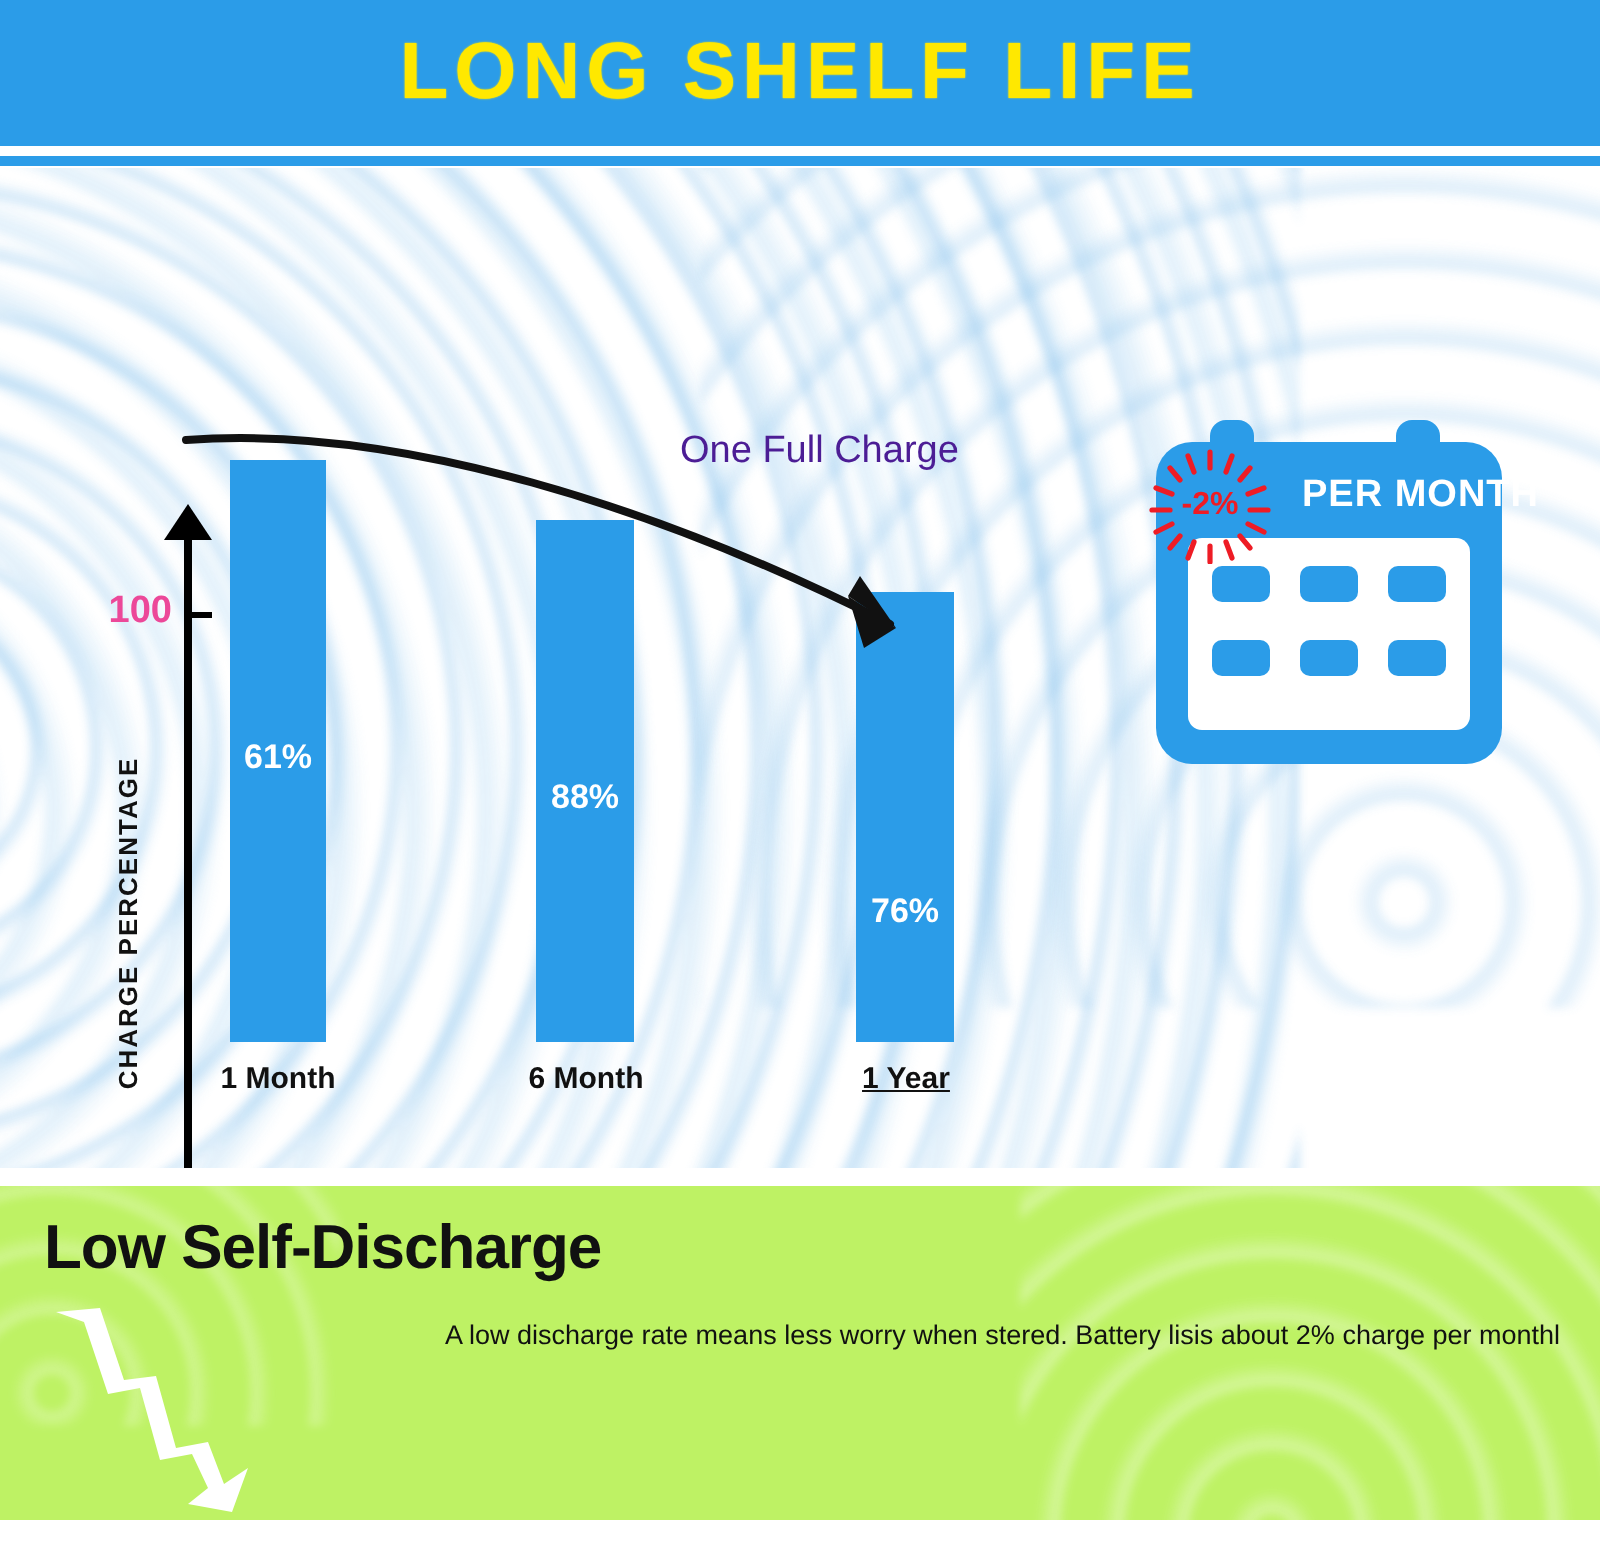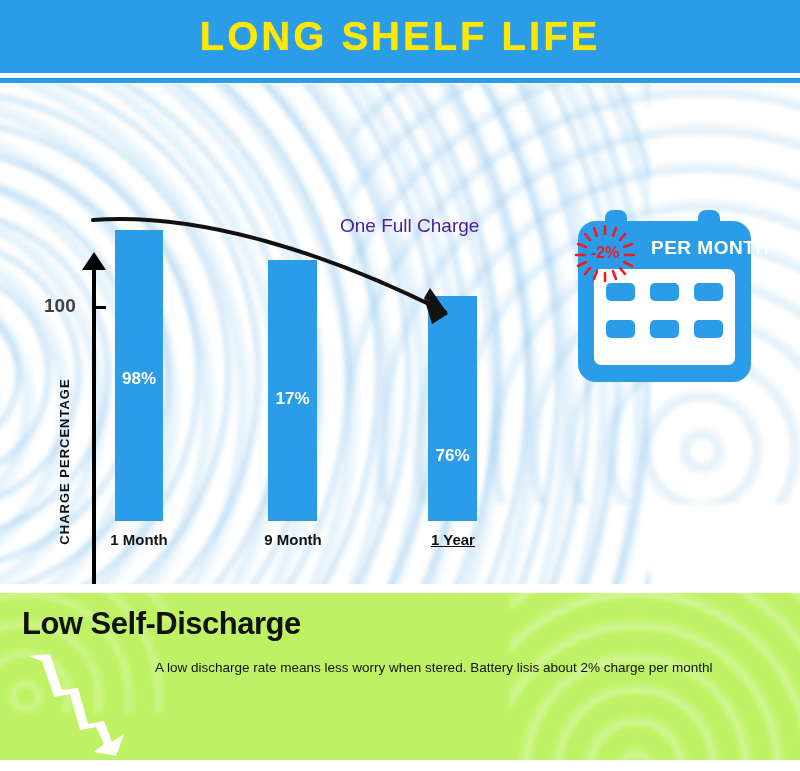--- a/index.html
+++ b/index.html
@@ -59,22 +59,22 @@
   #y-axis { left:92px; top:180px; width:4px; height:345px; }
   #y-axis-head {
     position:absolute; left:82px; top:168px; width:0; height:0;
     border-left:12px solid transparent; border-right:12px solid transparent;
     border-bottom:18px solid #000;
   }
   .tick { position:absolute; background:#000; height:3px; width:12px; left:94px; }
   #tick-100 { top:222px; }
 
   .axis-val {
-    position:absolute; color:#404040; font-size:19px; font-weight:bold;
-    font-family:"Liberation Sans", sans-serif; text-align:left;
+    position:absolute; color:#ec4899; font-size:19px; font-weight:bold;
+    font-family:"Liberation Sans", sans-serif; text-align:right;
   }
   #y-val-100 { left:44px; top:211px; width:42px; }
 
   #y-axis-title {
     position:absolute; left:-36px; top:370px; width:200px;
     transform:rotate(-90deg); transform-origin:center center;
     color:#111; font-size:13px; font-weight:bold; letter-spacing:1px;
     text-align:center; font-family:"Liberation Sans", sans-serif;
   }
 
@@ -155,21 +155,21 @@
     position:absolute; left:22px; top:13px;
     color:#111111; font-size:31px; font-weight:bold;
     letter-spacing:-0.5px; font-family:"Liberation Sans", sans-serif;
   }
   #down-arrow { position:absolute; left:20px; top:55px; width:120px; height:110px; }
   #bottom-body {
     position:absolute; left:155px; top:63px; width:625px;
     color:#111111; font-size:13.5px; line-height:1.85;
     font-family:"Liberation Sans", sans-serif;
   }
-  #bottom-body span { display:block; }
+  #bottom-body span { display:block;text-align:right; }
 </style>
 </head>
 <body>
 
 <div id="header-band"></div>
 <div id="header-title">LONG SHELF LIFE</div>
 <div id="header-rule"></div>
 
 <div id="chart-region">
 
@@ -183,26 +183,26 @@
   <div class="tick" id="tick-100"></div>
 
   <div class="axis-val" id="y-val-100">100</div>
 
   <div id="y-axis-title">CHARGE PERCENTAGE</div>
 
   <div class="bar" style="left:115px; top:146px; width:48px; height:291px;"></div>
   <div class="bar" style="left:268px; top:176px; width:49px; height:261px;"></div>
   <div class="bar" style="left:428px; top:212px; width:49px; height:225px;"></div>
 
-  <div class="bar-value" style="left:115px; top:285px; width:48px;">98%</div>
-  <div class="bar-value" style="left:268px; top:305px; width:49px;">17%</div>
+  <div class="bar-value" style="left:115px; top:285px; width:48px;">61%</div>
+  <div class="bar-value" style="left:268px; top:305px; width:49px;">88%</div>
   <div class="bar-value" style="left:428px; top:330px; width:49px;margin-top:32px;">76%</div>
 
   <div class="bar-cat" style="left:89px; top:447px; width:100px;">1 Month</div>
-  <div class="bar-cat" style="left:243px; top:447px; width:100px;">9 Month</div>
+  <div class="bar-cat" style="left:243px; top:447px; width:100px;">6 Month</div>
   <div class="bar-cat" style="left:403px; top:447px; width:100px;text-decoration:underline;">1 Year</div>
 
   <svg id="decline-arrow" viewBox="0 0 800 500">
     <path d="M 93,136 C 200,128 330,170 445,228" stroke="#111" stroke-width="4" fill="none" stroke-linecap="round"></path>
     <path d="M 448,230 L 424,214 L 432,240 Z" fill="#111"></path>
     <path d="M 448,230 L 430,204 L 424,214 Z" fill="#111"></path>
   </svg>
 
   <div id="annotation-text">
     <span>One Full Charge</span>

